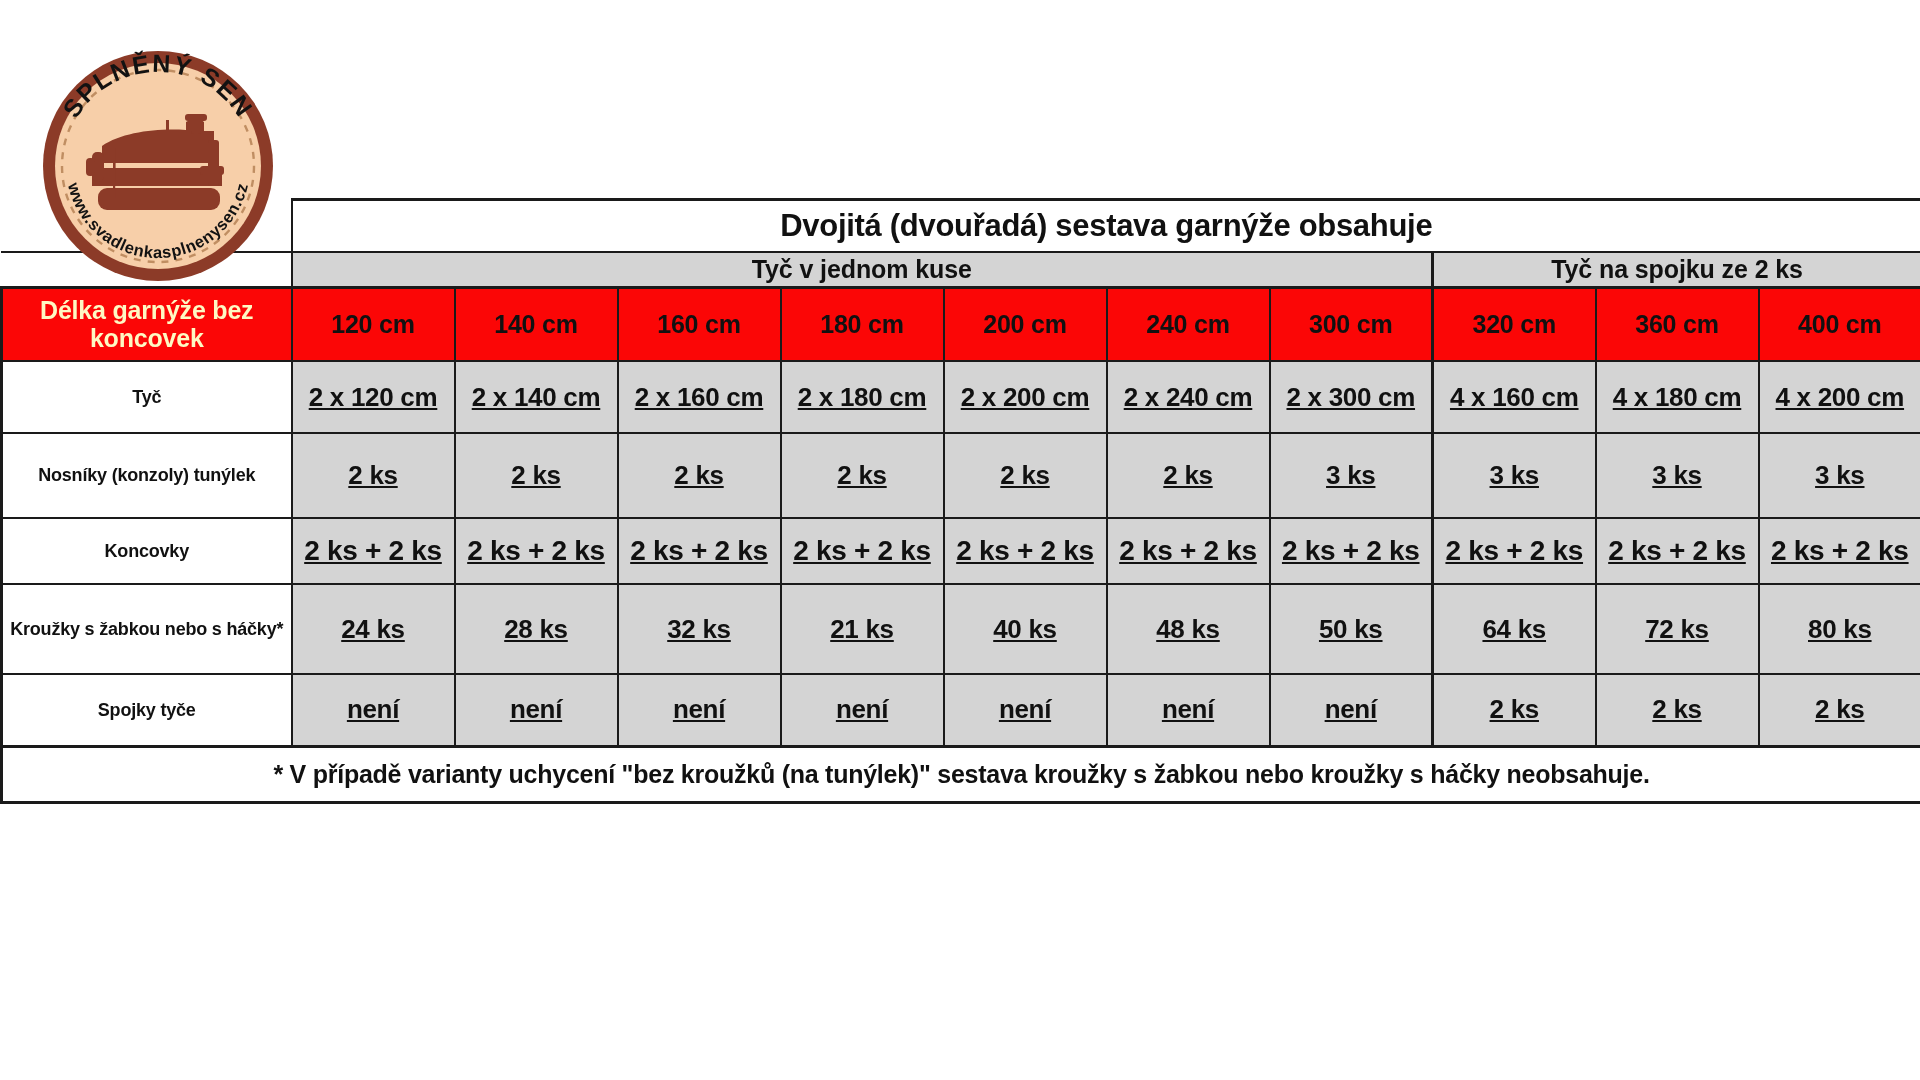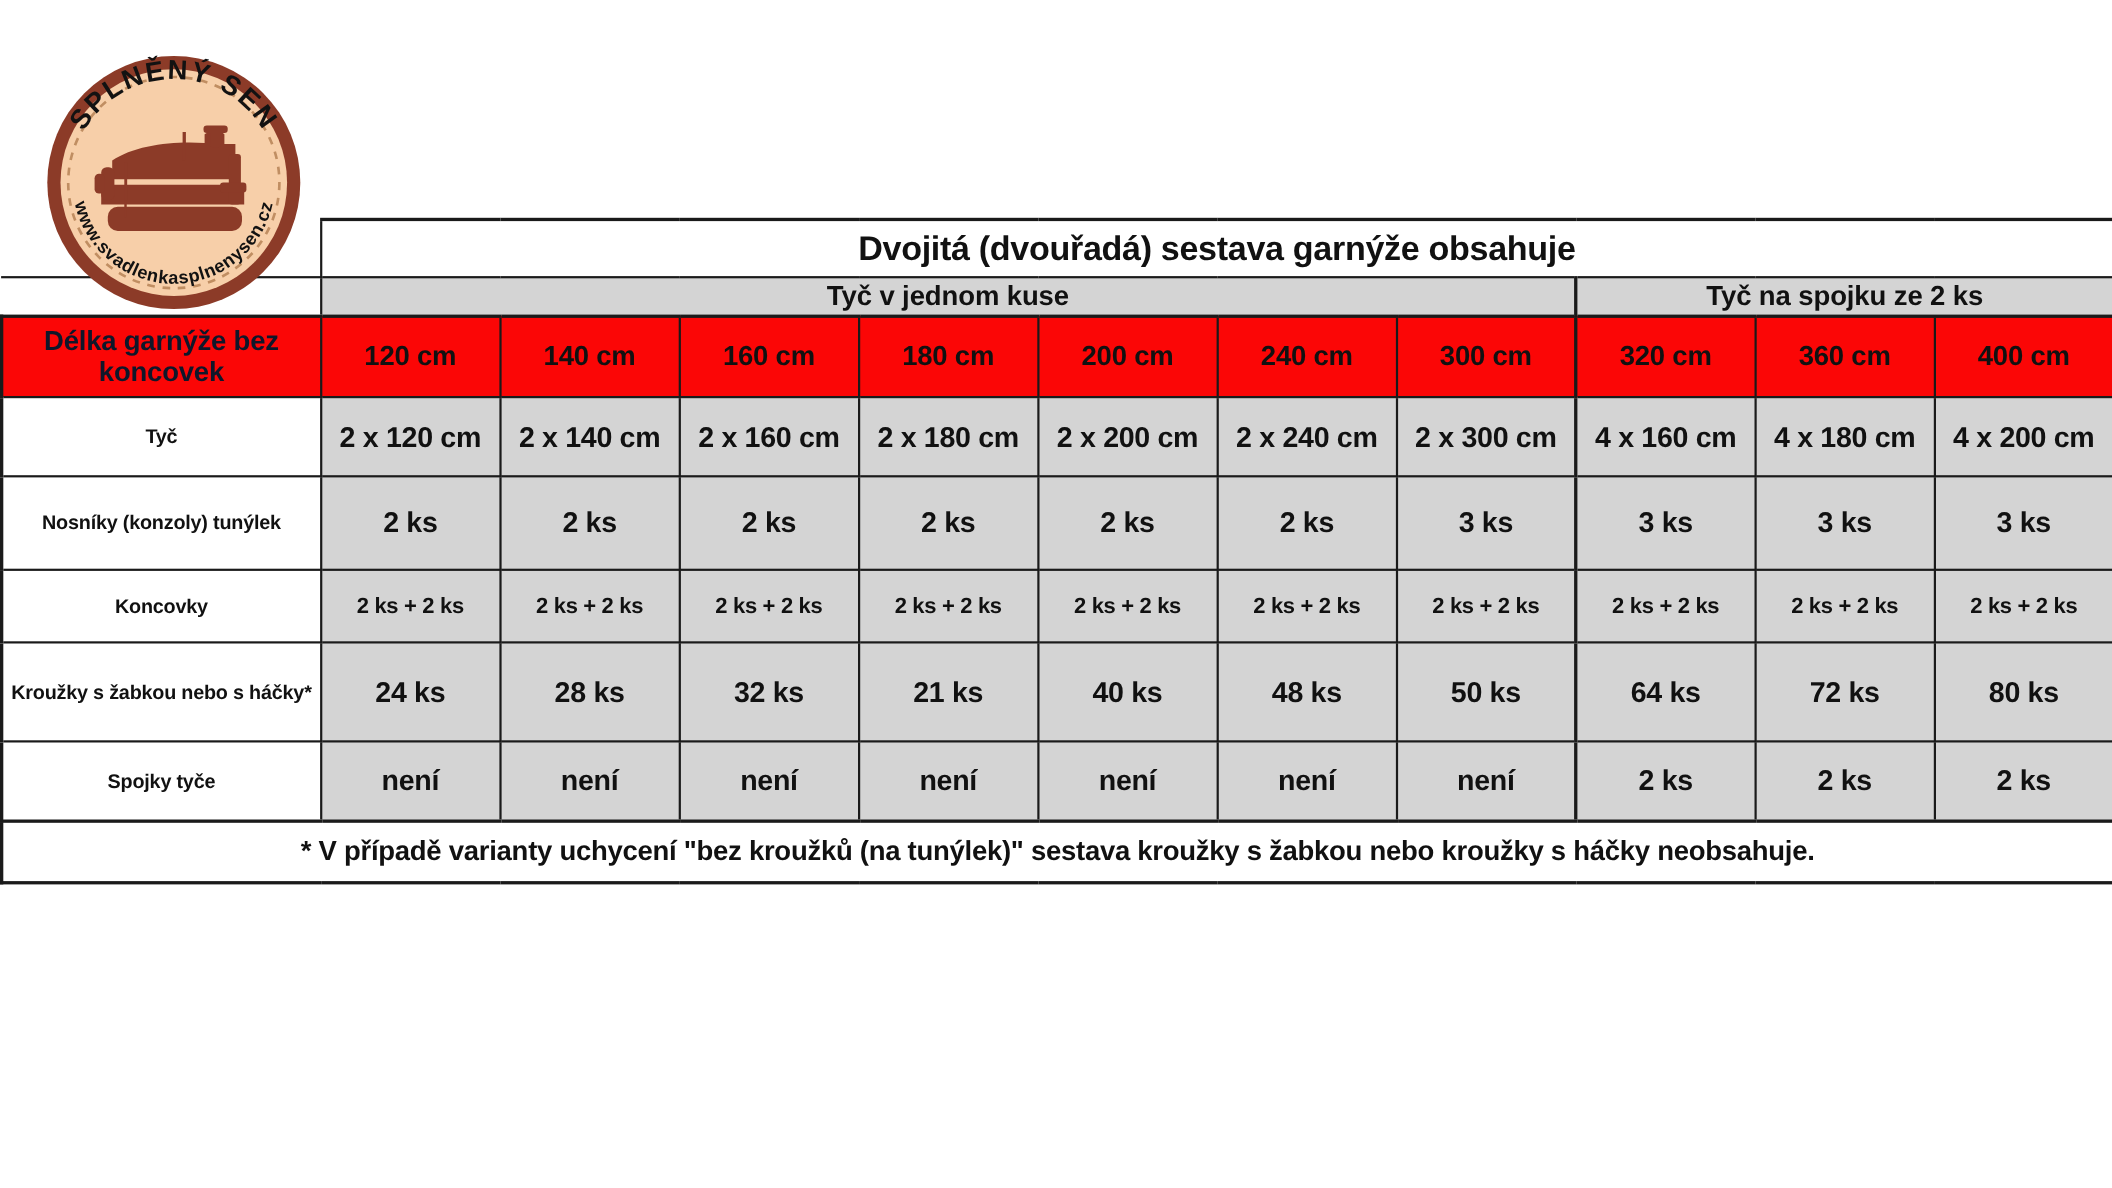--- a/index.html
+++ b/index.html
@@ -80,28 +80,29 @@
   .redhead {
     background: #fb0606 !important;
     color: #111111;
     font-size: 25px;
     height: 74px;
     line-height: 1.15;
     letter-spacing: -0.2px;
   }
   .redhead.lblred {
     background: #fb0606 !important;
-    color: #0f172a;
+    color: #fef9c3;
   }
   .cell {
     font-size: 26px;
     letter-spacing: -0.3px;
     background: #d4d4d4;
-  }
-  .cell.small { font-size: 20px; margin-left: 24px; }
+    text-decoration: underline;
+  }
+  .cell.small { font-size: 28px; margin-left: 24px; }
   .r-tyc td { height: 72px; }
   .r-nos td { height: 85px; }
   .r-kon td { height: 66px; }
   .r-krz td { height: 90px; }
   .r-spj td { height: 72px; }
   .note-cell {
     background: #ffffff !important;
     font-size: 25px;
     height: 56px;
     letter-spacing: -0.25px;

